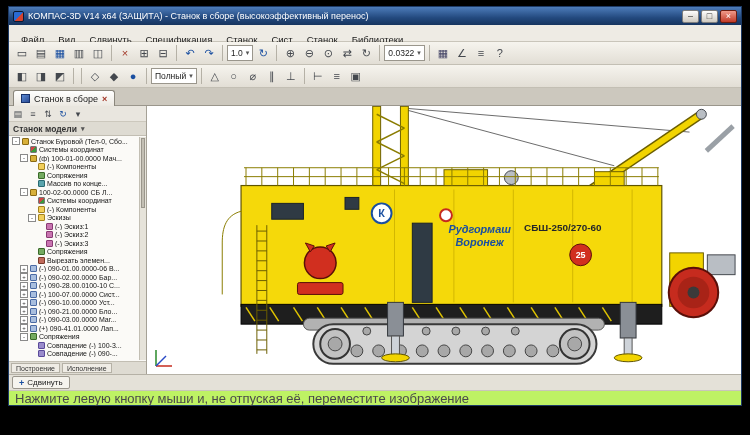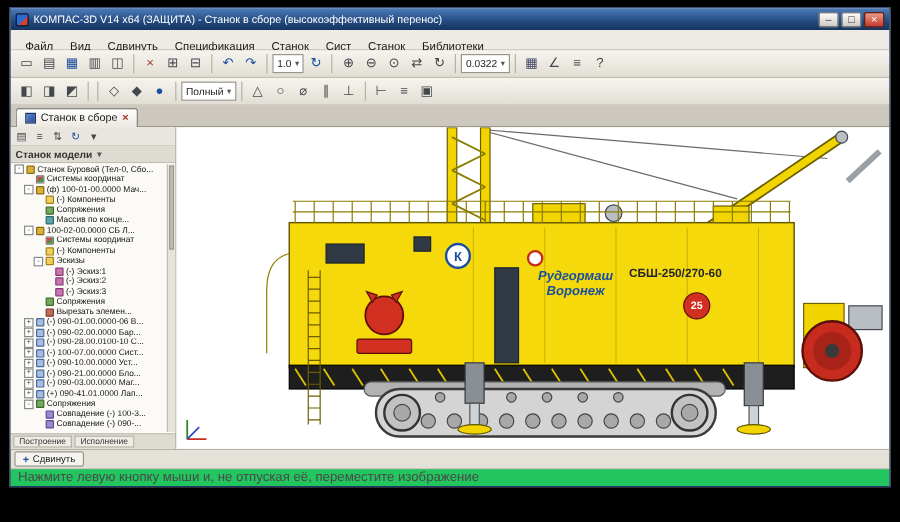--- a/index.html
+++ b/index.html
@@ -25,21 +25,21 @@
   
   .toolbar{height:23px;display:flex;align-items:center;padding:0 4px;gap:1px;flex:none;
     background:linear-gradient(#f6f4ee,#e2ded5);border-bottom:1px solid #c3bfb4;overflow:hidden;}
   .tb-ic{width:18px;height:18px;font-size:11px;line-height:17px;text-align:center;color:#44484e;
     border:1px solid transparent;border-radius:2px;flex:none;}
   .tb-sep{width:1px;height:16px;background:#b5b1a6;margin:0 3px;flex:none;}
   .tb-combo{height:16px;background:#fff;border:1px solid #9a968c;font-size:8.5px;
     display:inline-flex;align-items:center;gap:3px;padding:0 3px;color:#222;flex:none;white-space:nowrap;}
   .tb-arrow{font-size:7px;color:#555;}
   
-  .tabstrip{height:18px;background:#ccc8be;display:flex;align-items:center;
+  .tabstrip{height:18px;background:#ccc8be;display:flex;align-items:flex-start;
     padding:2px 4px 0;border-bottom:1px solid #9a968c;flex:none;}
   .doc-tab{height:16px;background:linear-gradient(#ffffff,#ece9e2);border:1px solid #8a867c;
     border-bottom:none;border-radius:3px 3px 0 0;display:flex;align-items:center;gap:4px;
     padding:0 7px;font-size:9px;color:#1a1a1a;}
   .doc-ico{width:9px;height:9px;background:linear-gradient(135deg,#5a8ad4,#2a4a94);
     border:1px solid #16306a;flex:none;}
   .doc-x{color:#a03020;font-size:9px;font-weight:bold;}
   
   .content{flex:1;display:flex;min-height:0;}
   .treepanel{width:138px;background:#f2f0ea;border-right:1px solid #a5a196;
@@ -74,22 +74,22 @@
   .tf-tab{font-size:7px;padding:0 4px;background:#efece5;border:1px solid #b5b1a6;line-height:9px;color:#333;}
   .viewport{flex:1;background:#fff;position:relative;overflow:hidden;min-width:0;}
   .machine{position:absolute;left:0;top:0;width:100%;height:100%;}
   .triad{position:absolute;left:4px;bottom:3px;}
   
   .panrow{height:16px;background:#e4e1d8;border-top:1px solid #b5b1a6;display:flex;
     align-items:center;padding:0 3px;flex:none;}
   .pan-tab{height:13px;display:flex;align-items:center;gap:3px;font-size:8px;padding:0 6px;
     background:#f6f4ee;border:1px solid #9a968c;border-radius:2px;color:#222;}
   .pan-ico{color:#1a4fa0;font-size:9px;font-weight:bold;}
-  .statusbar{height:15px;background:#22c55e;border-top:1px solid #c9c5ba;display:flex;
-    align-items:center;padding:0 6px;font-size:11px;color:#4a4a4a;flex:none;}
+  .statusbar{height:15px;background:#bef264;border-top:1px solid #c9c5ba;display:flex;
+    align-items:center;padding:0 6px;font-size:13px;color:#4a4a4a;flex:none;}
   .watermark{position:absolute;right:34px;bottom:2px;font-size:19px;font-weight:bold;
     color:#7e7e7e;letter-spacing:1px;opacity:.85;white-space:nowrap;}
   
   .cable{stroke:#6a6a6a;stroke-width:1;}
   .yl{fill:#f2d400;stroke:#6b5e00;stroke-width:1;}
   .body-r{fill:#f5d90a;stroke:#5f5400;stroke-width:1.2;}
   .band{fill:#1e1e1e;stroke:#000;}
   .brace{stroke:#8a7c00;stroke-width:1.5;}
   .rail{stroke:#8a7c00;stroke-width:1;fill:none;}
   .seam{stroke:#c9ae00;stroke-width:0.8;}

